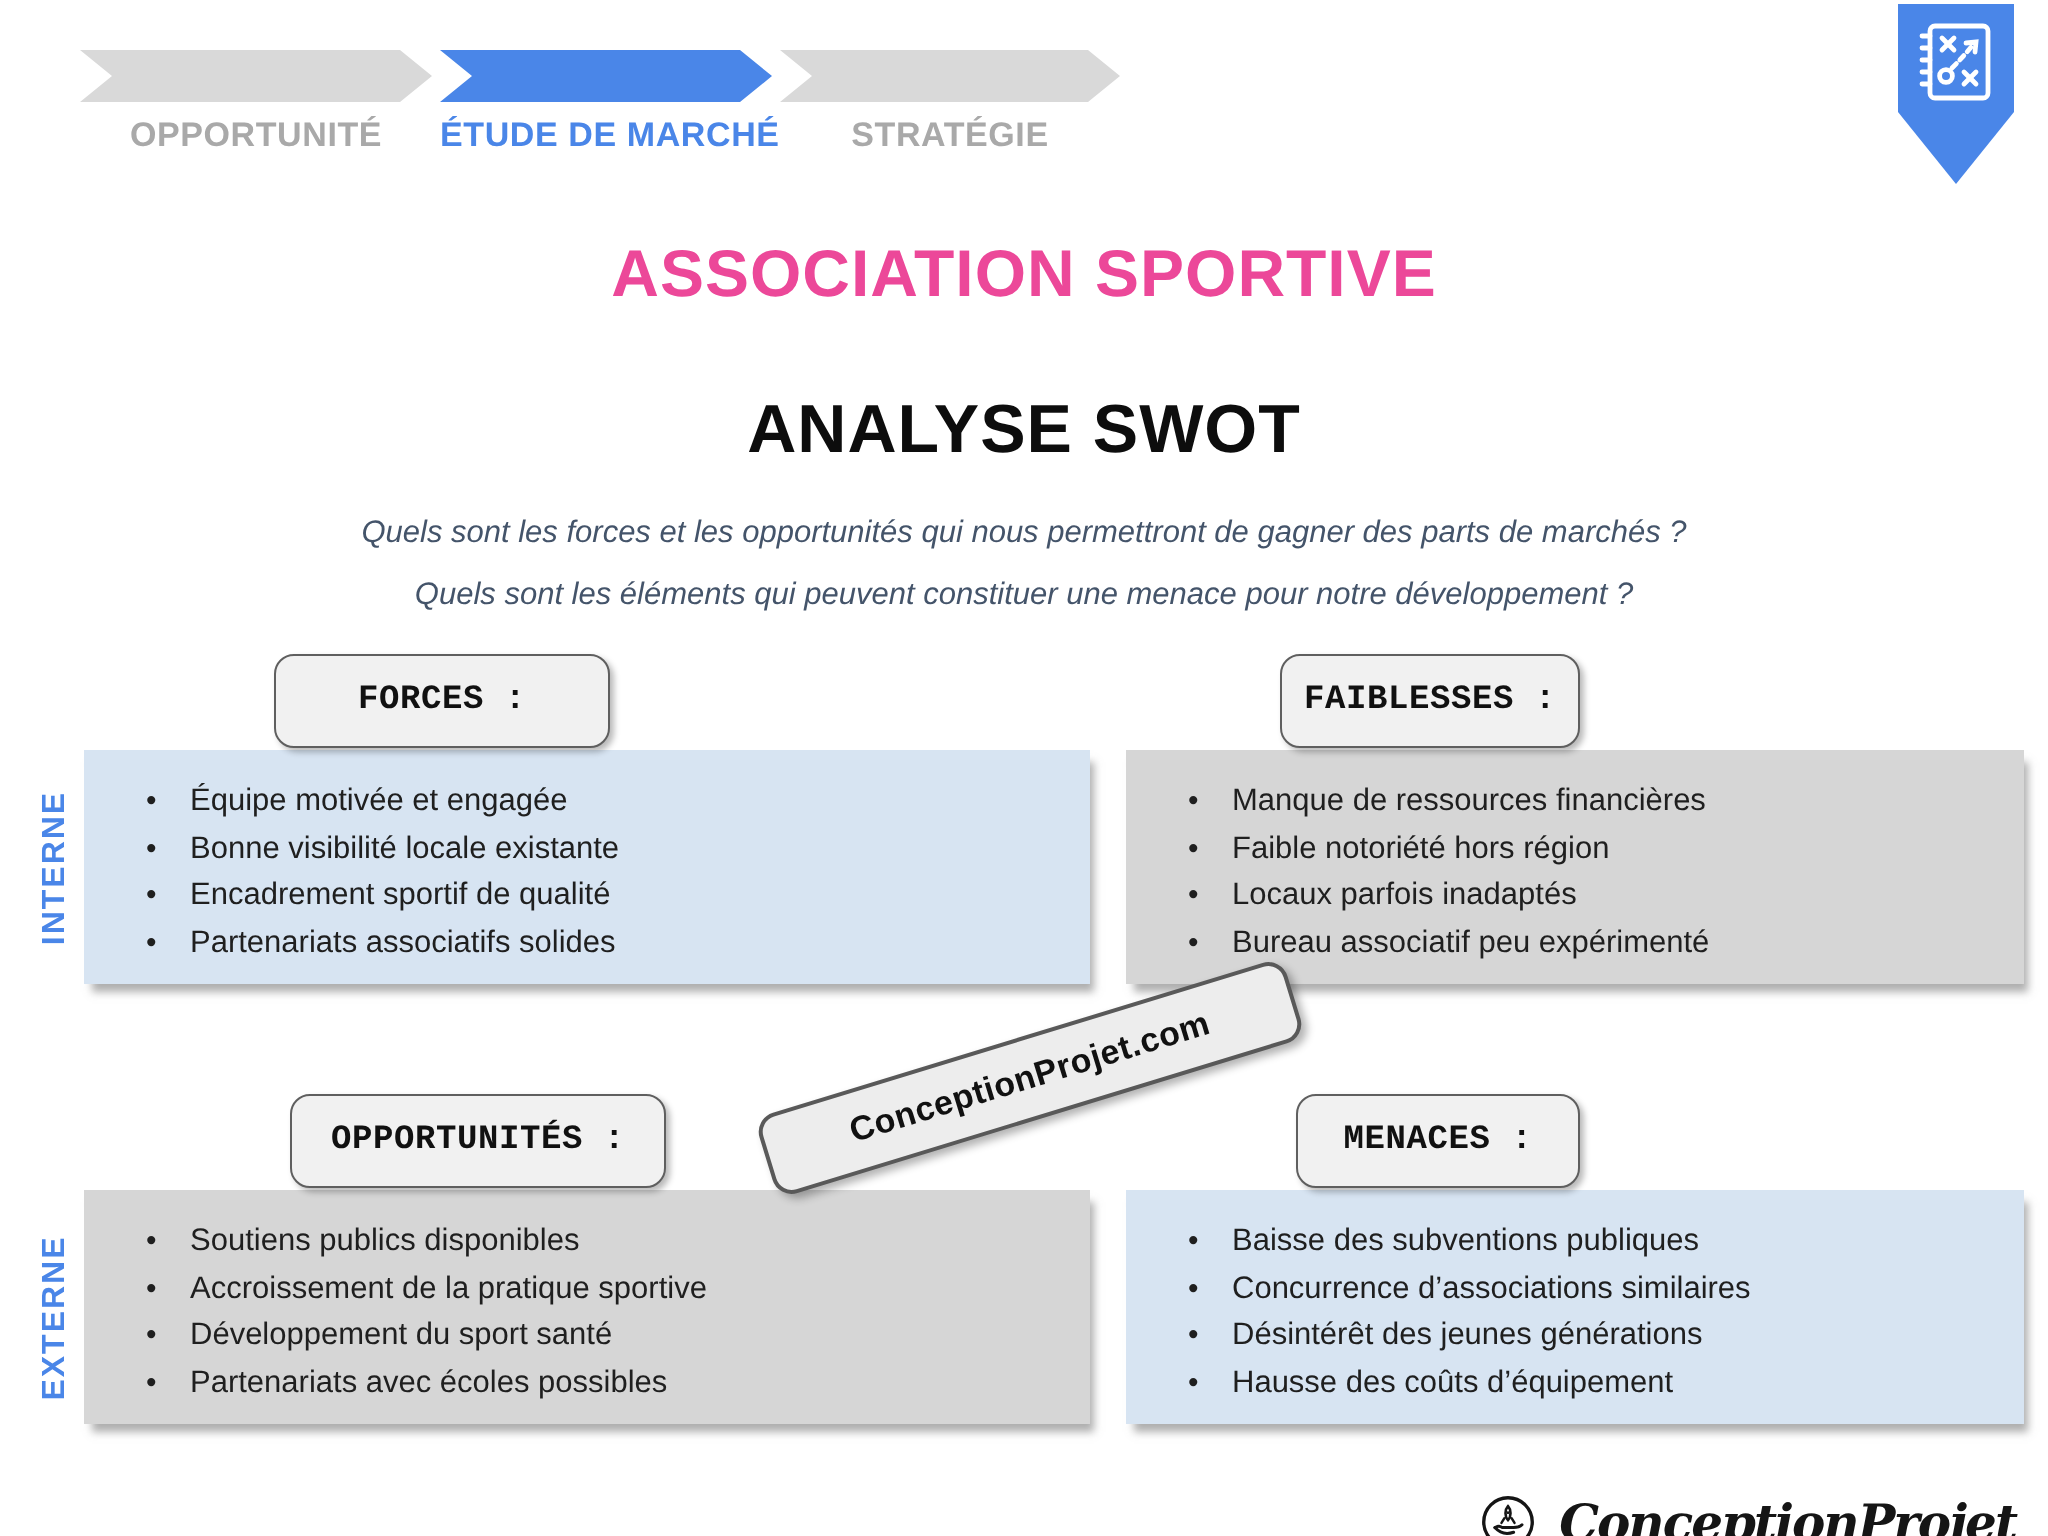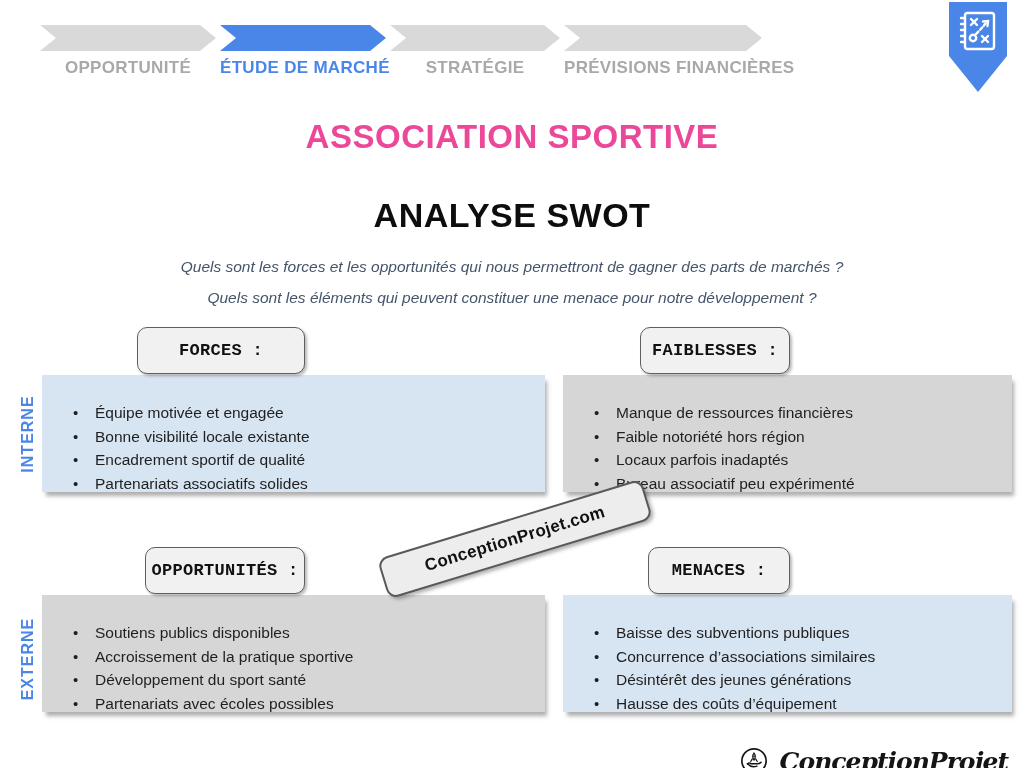--- a/index.html
+++ b/index.html
@@ -67,27 +67,27 @@
   
   .pill {
     position:absolute; height:47px; z-index:2;
     background:#f1f1f1; border:1.4px solid #5f5f5f; border-radius:10px;
     box-shadow:2px 2px 3px rgba(0,0,0,.28);
     display:flex; align-items:center; justify-content:center;
     font-size:17px; font-weight:bold; color:#111; letter-spacing:.3px;font-family:Liberation Mono, monospace;
   }
   .pill-forces        { left:137px; top:327px; width:168px; }
   .pill-faiblesses    { left:640px; top:327px; width:150px; }
-  .pill-opportunites  { left:145px; top:547px; width:160px; }
+  .pill-opportunites  { left:145px; top:547px; width:188px; }
   .pill-menaces       { left:648px; top:547px; width:142px; }
 
   .quad-box {
     position:absolute; height:117px; z-index:1;
     box-shadow:3px 5px 4px -1px rgba(110,110,110,.55);
-    padding-top:26px;
+    padding-top:14px;
   }
   .tone-blue { background:#d7e4f2; }
   .tone-gray { background:#d6d6d6; }
   .box-forces       { left:42px;  top:375px; width:503px; }
   .box-faiblesses   { left:563px; top:375px; width:449px; }
   .box-opportunites { left:42px;  top:595px; width:503px; }
   .box-menaces      { left:563px; top:595px; width:449px; }
 
   .quad-box ul { list-style:none; }
   .quad-box li {
@@ -127,24 +127,20 @@
     <div class="step-arrow"></div>
     <div class="step-label">OPPORTUNITÉ</div>
   </div>
   <div class="step w3 active">
     <div class="step-arrow"></div>
     <div class="step-label">ÉTUDE DE MARCHÉ</div>
   </div>
   <div class="step w4">
     <div class="step-arrow"></div>
     <div class="step-label">STRATÉGIE</div>
-  </div>
-  <div class="step w5">
-    <div class="step-arrow"></div>
-    <div class="step-label">PRÉVISIONS FINANCIÈRES</div>
   </div>
 </div>
 
 <div class="badge">
   <svg width="46" height="52" viewBox="0 0 46 52">
     <g stroke="#ffffff" stroke-width="2.4" fill="none" stroke-linecap="round">
       <rect x="10" y="5" width="29" height="36" rx="2.5"></rect>
       <line x1="6" y1="10" x2="10" y2="10"></line>
       <line x1="6" y1="16" x2="10" y2="16"></line>
       <line x1="6" y1="22" x2="10" y2="22"></line>

